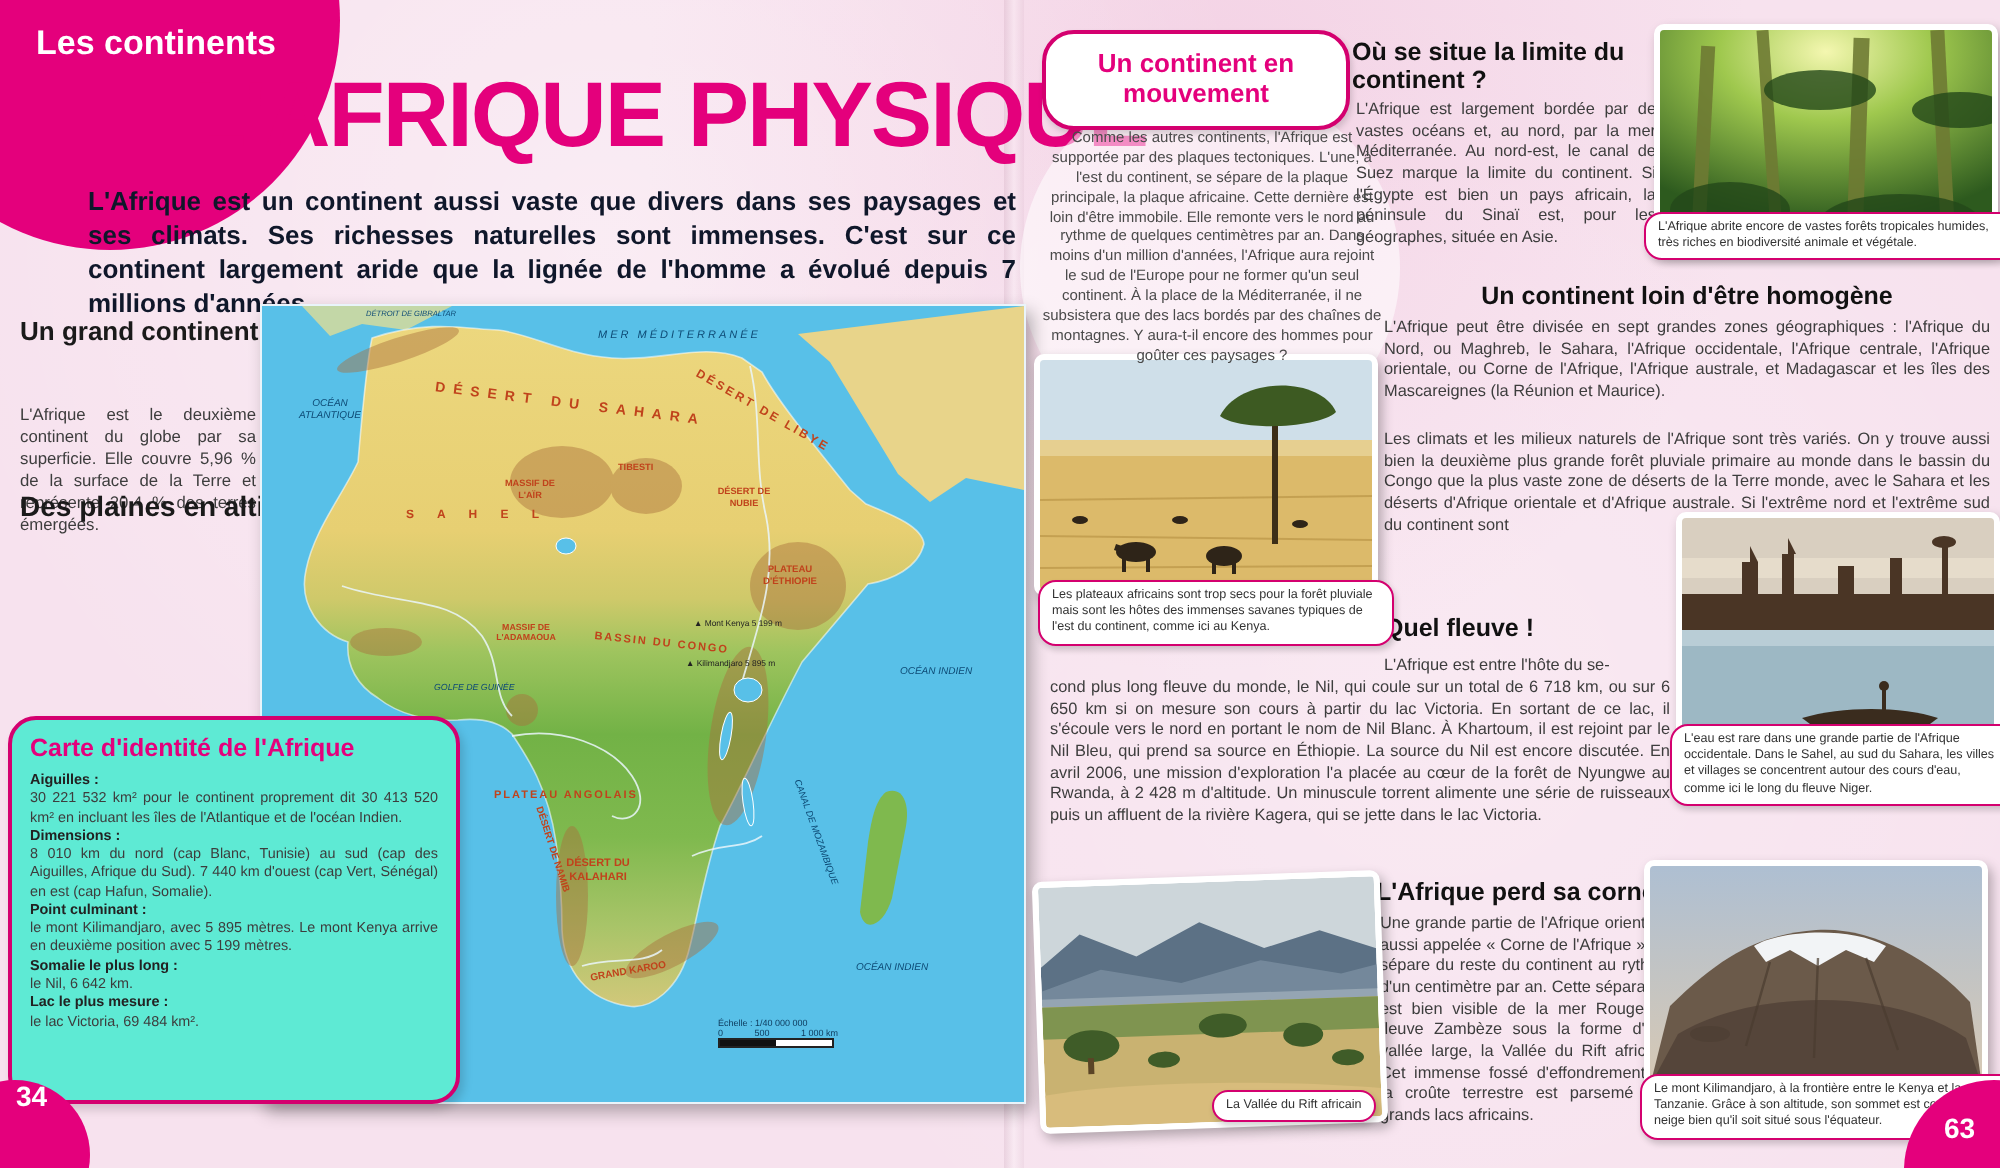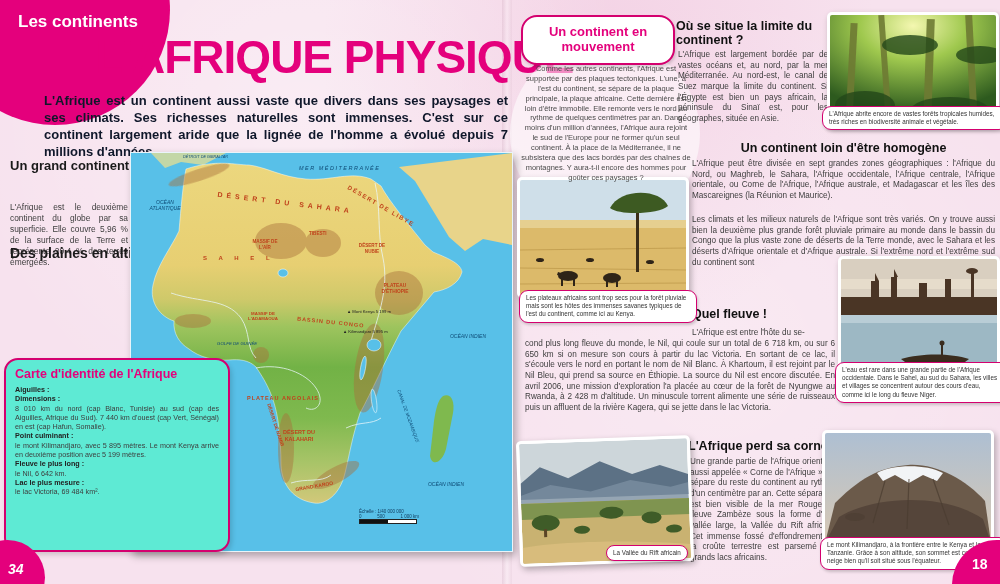--- a/index.html
+++ b/index.html
@@ -153,32 +153,33 @@
         <span>500</span>
         <span>1 000 km</span>
       </div>
       <div class="scalebar"></div>
     </div>
   </div>
 
   <div class="abs idcard">
     <h3>Carte d'identité de l'Afrique</h3>
     <div class="id-label">Aiguilles :</div>
+    <div class="id-text">30 221 532 km² pour le continent proprement dit 30 413 520 km² en incluant les îles de l'Atlantique et de l'océan Indien.</div>
     <div class="id-label">Dimensions :</div>
     <div class="id-text">8 010 km du nord (cap Blanc, Tunisie) au sud (cap des Aiguilles, Afrique du Sud). 7 440 km d'ouest (cap Vert, Sénégal) en est (cap Hafun, Somalie).</div>
     <div class="id-label">Point culminant :</div>
     <div class="id-text">le mont Kilimandjaro, avec 5 895 mètres. Le mont Kenya arrive en deuxième position avec 5 199 mètres.</div>
-    <div class="id-label">Fleuve le plus long :</div>
+    <div class="id-label">Somalie le plus long :</div>
     <div class="id-text">le Nil, 6 642 km.</div>
     <div class="id-label">Lac le plus mesure :</div>
     <div class="id-text">le lac Victoria, 69 484 km².</div>
   </div>
 
   <div class="abs pgdisc" style="left:-30px;top:540px;width:75px;height:75px;"></div>
-  <div class="abs pgnum" style="left:8px;top:561px;font-style:italic;">34</div>
+  <div class="abs pgnum" style="left:8px;top:540px;">34</div>
 
   <div class="abs mvcircle"></div>
   <div class="abs mvbox">
     <div>Un continent en mouvement</div>
   </div>
   <div class="abs mvtext">Comme les autres continents, l'Afrique est supportée par des plaques tectoniques. L'une, à l'est du continent, se sépare de la plaque principale, la plaque africaine. Cette dernière est loin d'être immobile. Elle remonte vers le nord au rythme de quelques centimètres par an. Dans moins d'un million d'années, l'Afrique aura rejoint le sud de l'Europe pour ne former qu'un seul continent. À la place de la Méditerranée, il ne subsistera que des lacs bordés par des chaînes de montagnes. Y aura-t-il encore des hommes pour goûter ces paysages ?</div>
 
   <div class="rhead" style="left:676px;top:20px;width:156px;">Où se situe la limite du continent ?</div>
   <div class="rbody" style="left:678px;top:50px;width:150px;">L'Afrique est largement bordée par de vastes océans et, au nord, par la mer Méditerranée. Au nord-est, le canal de Suez marque la limite du continent. Si l'Égypte est bien un pays africain, la péninsule du Sinaï est, pour les géographes, située en Asie.</div>
 
@@ -312,14 +313,14 @@
         <path d="M60,48 L48,90"></path>
           <path d="M84,46 L82,96"></path>
           <path d="M108,46 L124,92"></path>
       </g>
       <ellipse cx="30" cy="84" rx="10" ry="4" fill="#4a3c30" opacity="0.5"></ellipse>
     </svg>
   </div>
   <div class="pill" style="left:820px;top:537px;width:174px;">Le mont Kilimandjaro, à la frontière entre le Kenya et la Tanzanie. Grâce à son altitude, son sommet est couvert de neige bien qu'il soit situé sous l'équateur.</div>
 
   <div class="abs pgdisc" style="left:952px;top:540px;width:90px;height:90px;"></div>
-  <div class="abs pgnum" style="left:972px;top:556px;">18</div>
+  <div class="abs pgnum" style="left:972px;top:556px;">63</div>
 </div>
 
 </body></html>

